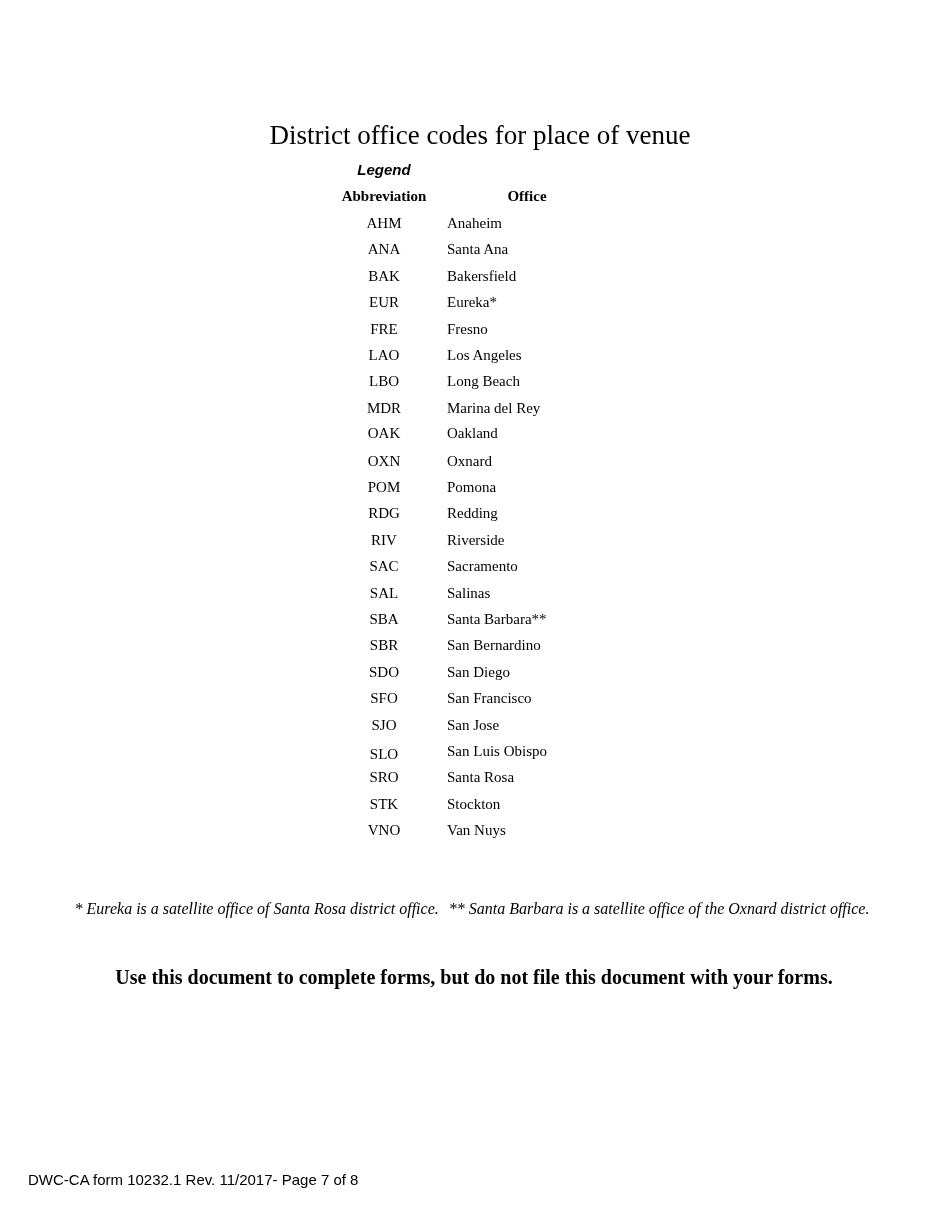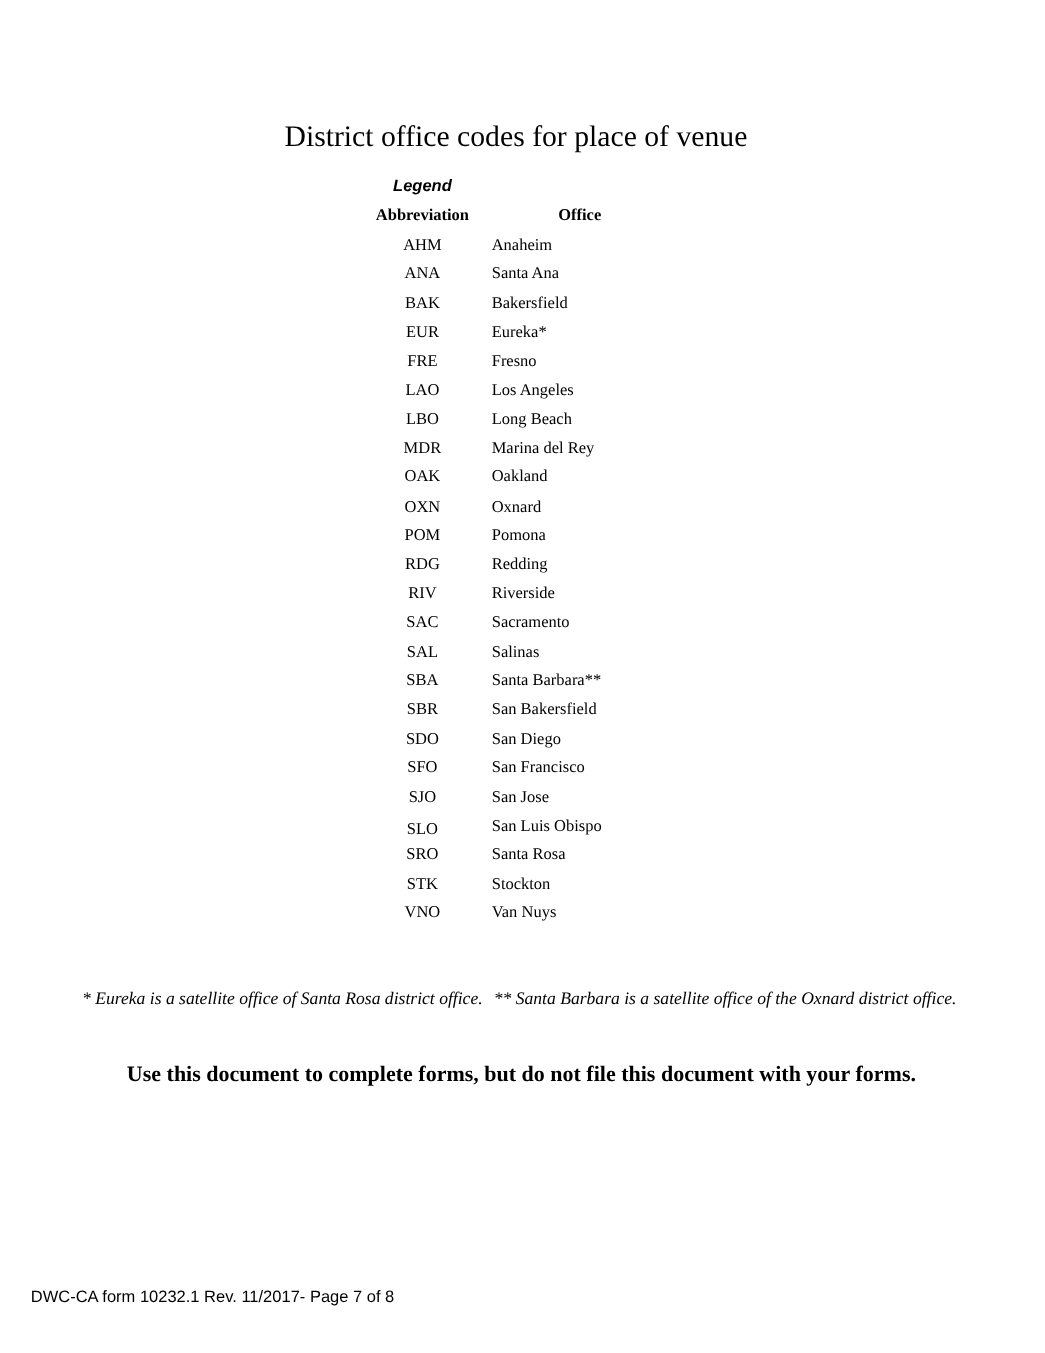--- a/index.html
+++ b/index.html
@@ -17,21 +17,21 @@
     .page-title {
       position: absolute;
       top: 106px;
       left: 0;
       width: 938px;
       text-align: center;
       font-family: "Liberation Serif", serif;
       font-size: 27px;
       line-height: 36px;
       font-weight: normal;
-      margin: 0;
+      margin: 11px;
     }
     .legend-label {
       position: absolute;
       top: 160px;
       left: 324px;
       width: 120px;
       text-align: center;
       font-family: "Liberation Sans", sans-serif;
       font-size: 15px;
       font-weight: bold;
@@ -185,21 +185,21 @@
   <div class="row" style="top:369.6px">
       <span class="abbr-cell">SAL</span>
       <span class="office-cell">Salinas</span>
     </div>
   <div class="row" style="top:396px">
       <span class="abbr-cell">SBA</span>
       <span class="office-cell">Santa Barbara**</span>
     </div>
   <div class="row" style="top:422.4px">
       <span class="abbr-cell">SBR</span>
-      <span class="office-cell">San Bakersfield</span>
+      <span class="office-cell">San Bernardino</span>
     </div>
   <div class="row" style="top:448.8px">
       <span class="abbr-cell">SDO</span>
       <span class="office-cell">San Diego</span>
     </div>
   <div class="row" style="top:475.2px">
       <span class="abbr-cell">SFO</span>
       <span class="office-cell">San Francisco</span>
     </div>
   <div class="row" style="top:501.6px">

